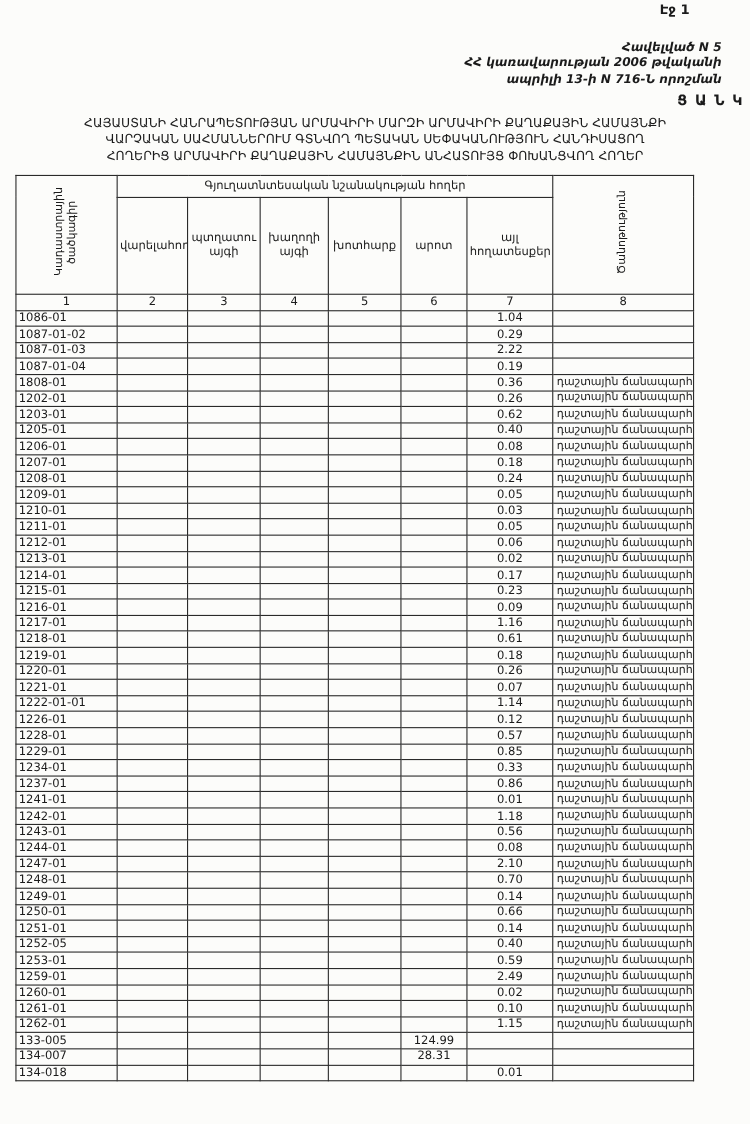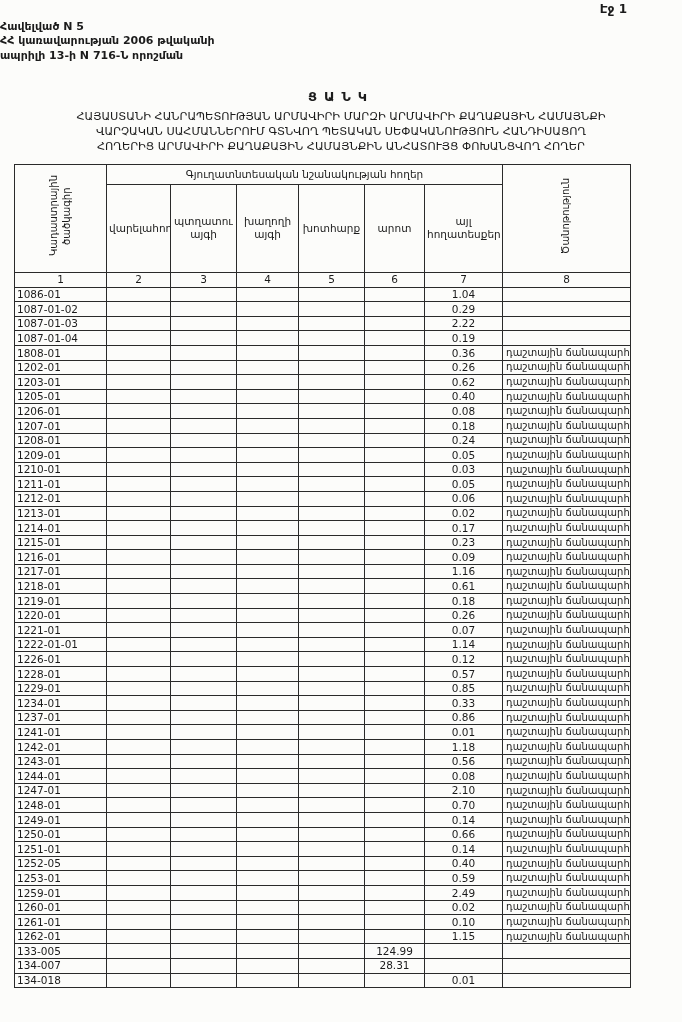--- a/index.html
+++ b/index.html
@@ -4,38 +4,40 @@
 <style>
   * { margin:0; padding:0; box-sizing:border-box; }
   html,body { width:682px; height:1022px; }
   body {
     background:#fcfcfa;
     color:#1b1b1b;
     font-family:"DejaVu Sans", sans-serif;
     overflow:hidden;
     position:relative;
   }
-  .page { width:682px; height:1022px; position:relative; padding-top:2px; }
+  .page { width:682px; height:1022px; position:relative; padding-top:18px; }
 
   .page-num {
     position:absolute; top:2px; right:55px;
     font-size:12px; font-weight:bold;
   }
 
   .annex {
     margin-top:18px;
+    text-align:right;
     padding-right:26px;
     font-size:11px;
     font-weight:bold;
     line-height:1.3;
+    font-style:italic;
   }
 
   .doc-title {
-    margin-top:26px;
-    text-align:center;
+    margin-top:5px;
+    text-align:right;
     font-size:13px;
     font-weight:bold;
     letter-spacing:7px;
   }
 
   .heading {
     margin-top:6px;
     text-align:center;
     font-size:11.3px;
     line-height:1.32;

